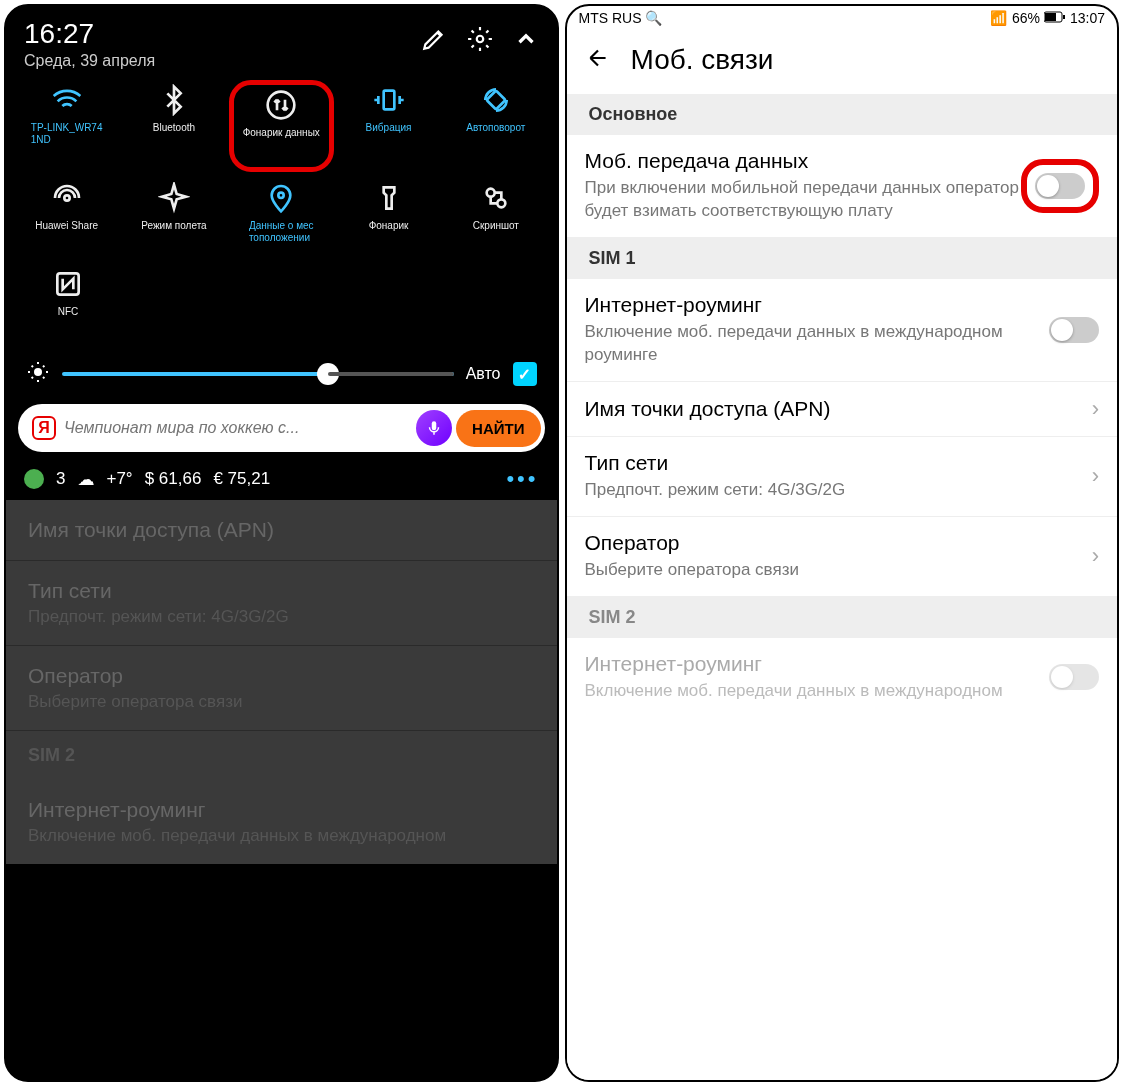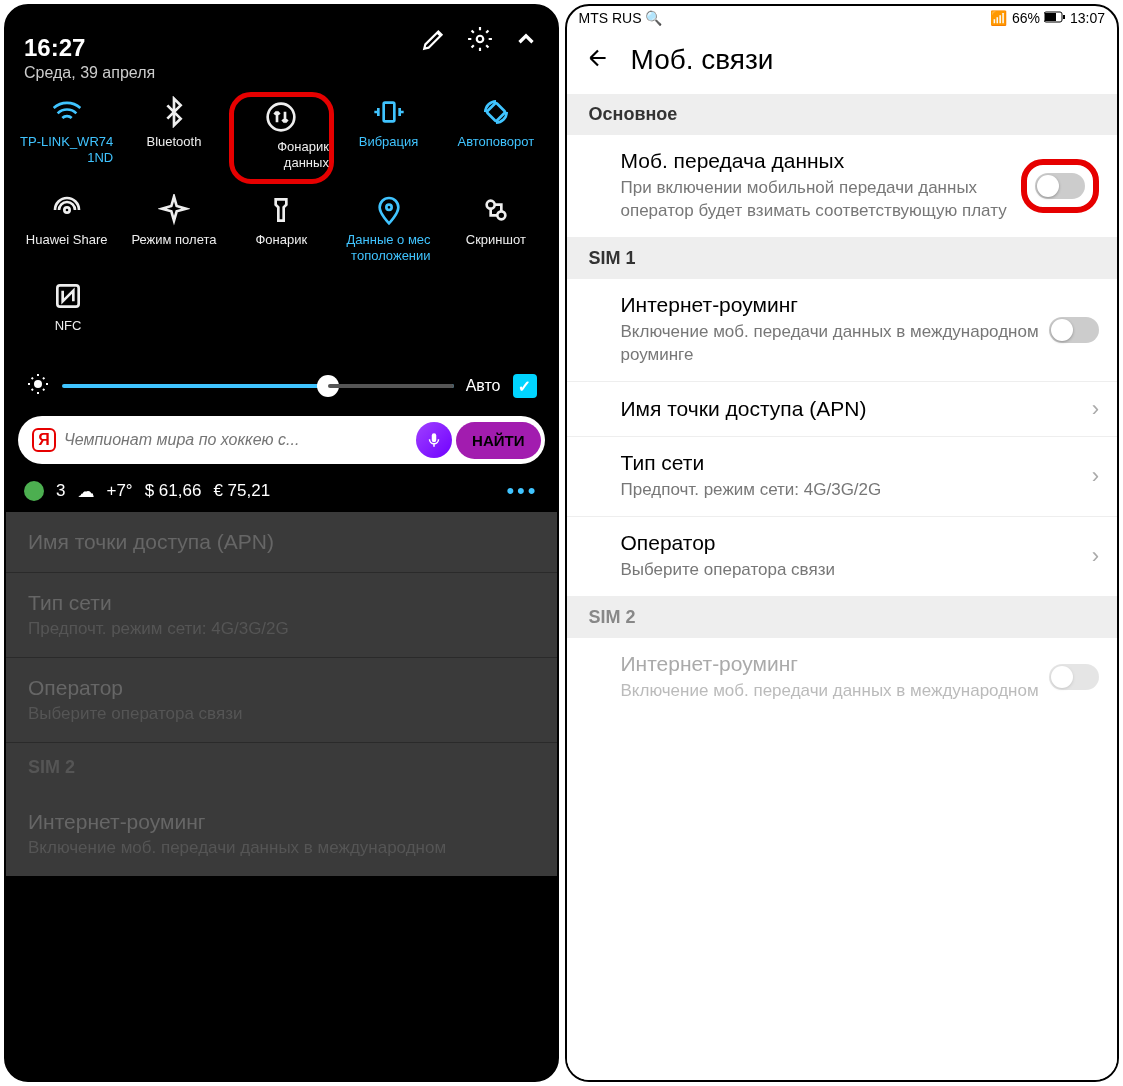--- a/index.html
+++ b/index.html
@@ -3,48 +3,48 @@
 <meta charset="utf-8">
 <style>
 *{margin:0;padding:0;box-sizing:border-box;font-family:Arial,sans-serif;}
 body{background:#fff;display:flex;gap:6px;padding:4px;}
 .phone{border:2px solid #000;border-radius:24px;overflow:hidden;position:relative;}
 .phone1{width:555px;height:1078px;background:#000;}
 .phone2{width:555px;height:1078px;background:#fff;}
 
 
 .p1-status{display:flex;justify-content:space-between;align-items:flex-start;padding:12px 18px 4px;color:#fff;}
-.p1-time{font-size:24px;font-weight:bold;margin-top:16px;}
+.p1-time{font-size:28px;font-weight:normal;}
 .p1-date{font-size:16px;color:#ccc;margin-top:2px;}
 .p1-icons{display:flex;gap:20px;align-items:center;margin-top:8px;}
 .p1-icons svg{width:26px;height:26px;}
 
 .qs-grid{display:grid;grid-template-columns:repeat(5,1fr);padding:6px 8px 0;gap:2px;}
 .qs-tile{display:flex;flex-direction:column;align-items:center;justify-content:flex-start;height:92px;cursor:pointer;position:relative;}
 .qs-tile.highlighted{border:5px solid #e60000;border-radius:22px;}
 .qs-icon{width:32px;height:32px;display:flex;align-items:center;justify-content:center;margin-bottom:6px;margin-top:4px;}
-.qs-label{color:#40c4ff;font-size:13px;text-align:right;line-height:1.2;}
+.qs-label{color:#40c4ff;font-size:10px;text-align:left;line-height:1.2;}
 .qs-label.white{color:#eee;}
 .qs-row2 .qs-tile{height:86px;}
 .qs-row3{display:flex;padding:0 8px;}
 .qs-row3 .qs-tile{width:108px;height:86px;}
 
 .brightness{display:flex;align-items:center;padding:10px 20px;gap:12px;justify-content:flex-end;}
 .bright-icon{color:#fff;}
 .bright-slider{flex:1;position:relative;height:4px;background:#40c4ff;border-radius:2px;}
 .bright-slider::after{content:"";position:absolute;right:0;top:0;bottom:0;width:32%;background:#555;border-radius:2px;}
 .bright-thumb{position:absolute;left:68%;top:50%;transform:translate(-50%,-50%);width:22px;height:22px;border-radius:50%;background:#fff;}
 .bright-auto{color:#fff;font-size:16px;}
 .bright-check{width:24px;height:24px;background:#00d4ff;border-radius:4px;display:flex;align-items:center;justify-content:center;color:#fff;font-weight:bold;}
 
 .search-bar{margin:6px 12px;background:#fff;border-radius:24px;display:flex;align-items:center;padding:4px 4px 4px 14px;height:48px;}
 .ya-logo{width:24px;height:24px;border:2px solid #e60000;border-radius:6px;display:flex;align-items:center;justify-content:center;color:#e60000;font-weight:bold;font-size:16px;}
 .search-input{flex:1;border:none;outline:none;font-size:16px;color:#701a75;font-style:italic;padding:0 8px;}
 .voice-btn{width:36px;height:36px;border-radius:50%;background:linear-gradient(135deg,#a040ff,#6f00ff);display:flex;align-items:center;justify-content:center;}
-.find-btn{background:#a21caf;border:none;padding:10px 16px;border-radius:20px;font-weight:bold;font-size:15px;margin-left:4px;}
+.find-btn{background:#f97316;border:none;padding:10px 16px;border-radius:20px;font-weight:bold;font-size:15px;margin-left:4px;}
 
 .info-strip{display:flex;align-items:center;gap:12px;padding:8px 18px;color:#fff;font-size:17px;}
 .green-dot{width:20px;height:20px;border-radius:50%;background:#4caf50;}
 .info-dots{margin-left:auto;color:#40c4ff;letter-spacing:3px;font-size:22px;}
 
 .p1-dimmed{background:#3a3a3a;flex:1;position:relative;}
 .dim-item{padding:18px 22px;border-bottom:1px solid #2a2a2a;}
 .dim-title{font-size:21px;color:#666;}
 .dim-sub{font-size:17px;color:#555;margin-top:4px;}
 .dim-header{font-size:18px;color:#555;font-weight:bold;padding:14px 22px;}
@@ -54,21 +54,21 @@
 
 
 .p2-status{display:flex;justify-content:space-between;align-items:center;padding:4px 12px;font-size:14px;gap:16px;}
 .p2-status-left{display:flex;align-items:center;gap:4px;}
 .p2-status-right{display:flex;align-items:center;gap:4px;}
 .p2-header{display:flex;align-items:center;gap:20px;padding:14px 18px 18px;}
 .p2-title{font-size:28px;}
 .section-header{background:#eee;padding:10px 22px;font-size:18px;font-weight:bold;color:#333;}
 .section-header.dim{color:#888;}
 .setting-item{display:flex;align-items:center;padding:14px 18px;border-bottom:1px solid #eee;}
-.setting-text{flex:1;margin-left:36px;}
+.setting-text{flex:1;}
 .setting-title{font-size:21px;color:#000;}
 .setting-title.dim{color:#aaa;}
 .setting-sub{font-size:17px;color:#777;margin-top:4px;line-height:1.35;}
 .setting-sub.dim{color:#bbb;}
 .toggle{width:50px;height:26px;background:#ccc;border-radius:13px;position:relative;cursor:pointer;}
 .toggle::after{content:"";position:absolute;left:2px;top:2px;width:22px;height:22px;border-radius:50%;background:#fff;box-shadow:0 1px 3px rgba(0,0,0,0.3);}
 .highlight-box{border:6px solid #e60000;border-radius:22px;padding:8px;}
 .chevron{color:#aaa;font-size:22px;}
 </style>
 </head>
@@ -154,35 +154,35 @@
     <div class="qs-tile">
       <div class="qs-icon">
           <svg viewBox="0 0 24 24" fill="none" stroke="#eee" stroke-width="2">
             <path d="M12 2l2 7 7 2-7 2-2 7-2-7-7-2 7-2z"></path>
           </svg>
         </div>
       <div class="qs-label white">Режим полета</div>
     </div>
     <div class="qs-tile">
       <div class="qs-icon">
-          <svg viewBox="0 0 24 24" fill="none" stroke="#eee" stroke-width="2">
-            <path d="M8 4h8v4l-2 2v10h-4V10L8 8V4z"></path>
-          </svg>
-        </div>
-      <div class="qs-label white">Фонарик</div>
-    </div>
-    <div class="qs-tile">
-      <div class="qs-icon">
           <svg viewBox="0 0 24 24" fill="none" stroke="#40c4ff" stroke-width="2">
             <path d="M12 22s7-7 7-12a7 7 0 10-14 0c0 5 7 12 7 12z"></path>
             <circle cx="12" cy="10" r="2"></circle>
           </svg>
         </div>
       <div class="qs-label" style="white-space:pre-line">Данные о мес
 тоположении</div>
+    </div>
+    <div class="qs-tile">
+      <div class="qs-icon">
+          <svg viewBox="0 0 24 24" fill="none" stroke="#eee" stroke-width="2">
+            <path d="M8 4h8v4l-2 2v10h-4V10L8 8V4z"></path>
+          </svg>
+        </div>
+      <div class="qs-label white">Фонарик</div>
     </div>
     <div class="qs-tile">
       <div class="qs-icon">
           <svg viewBox="0 0 24 24" fill="none" stroke="#eee" stroke-width="2">
             <circle cx="8" cy="8" r="3"></circle>
             <circle cx="16" cy="16" r="3"></circle>
             <path d="M8 11v5h5M16 13V8h-5"></path>
           </svg>
         </div>
       <div class="qs-label white">Скриншот</div>

